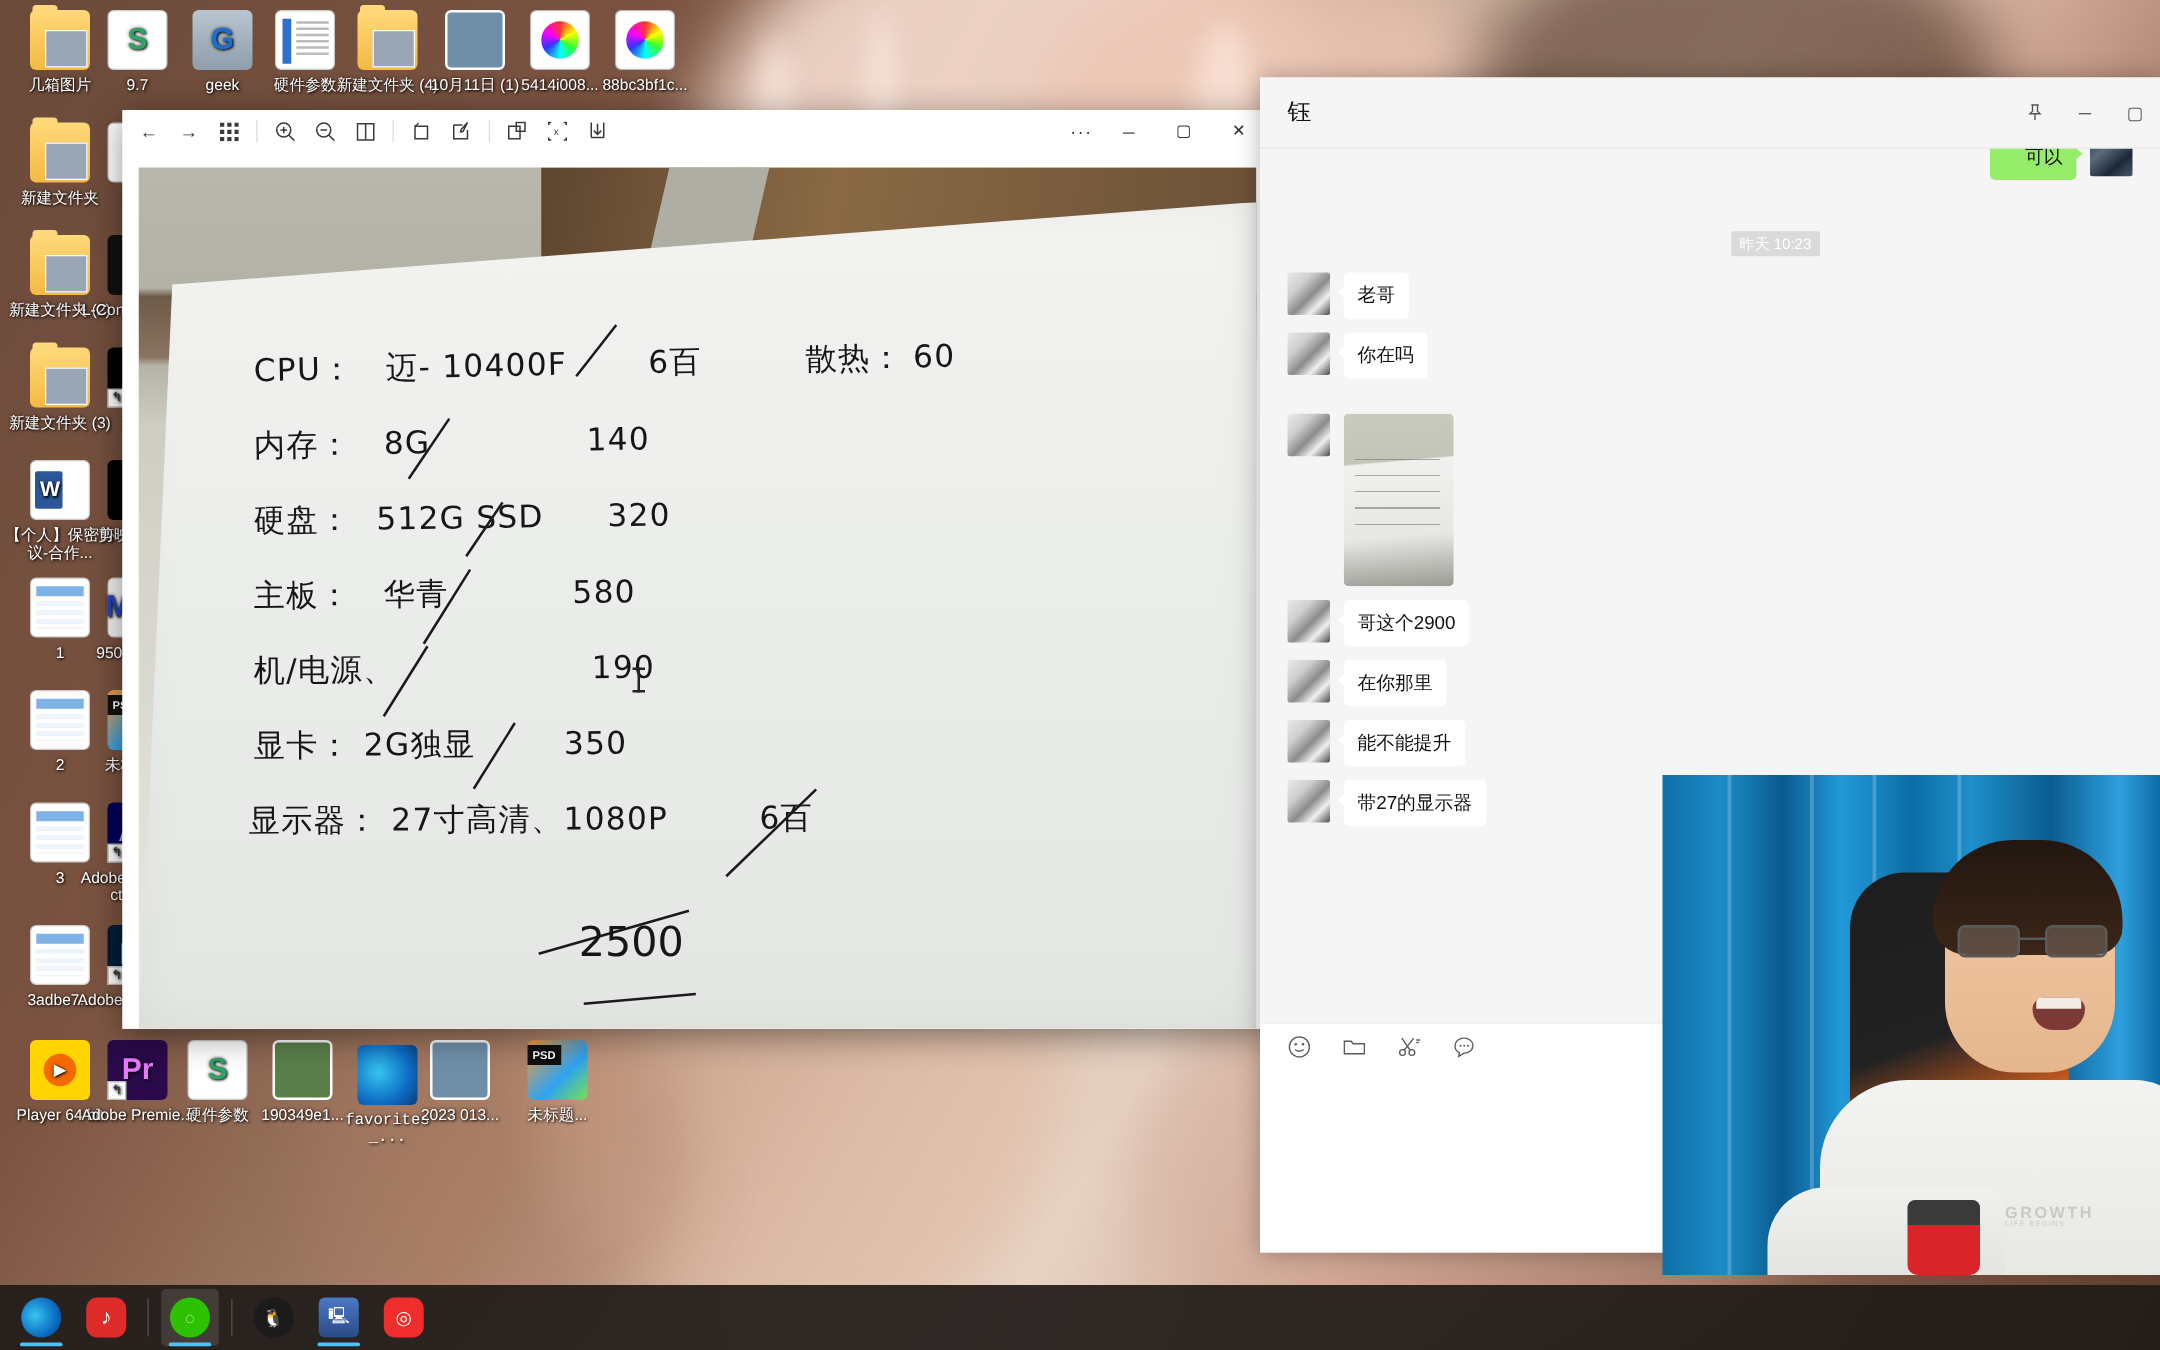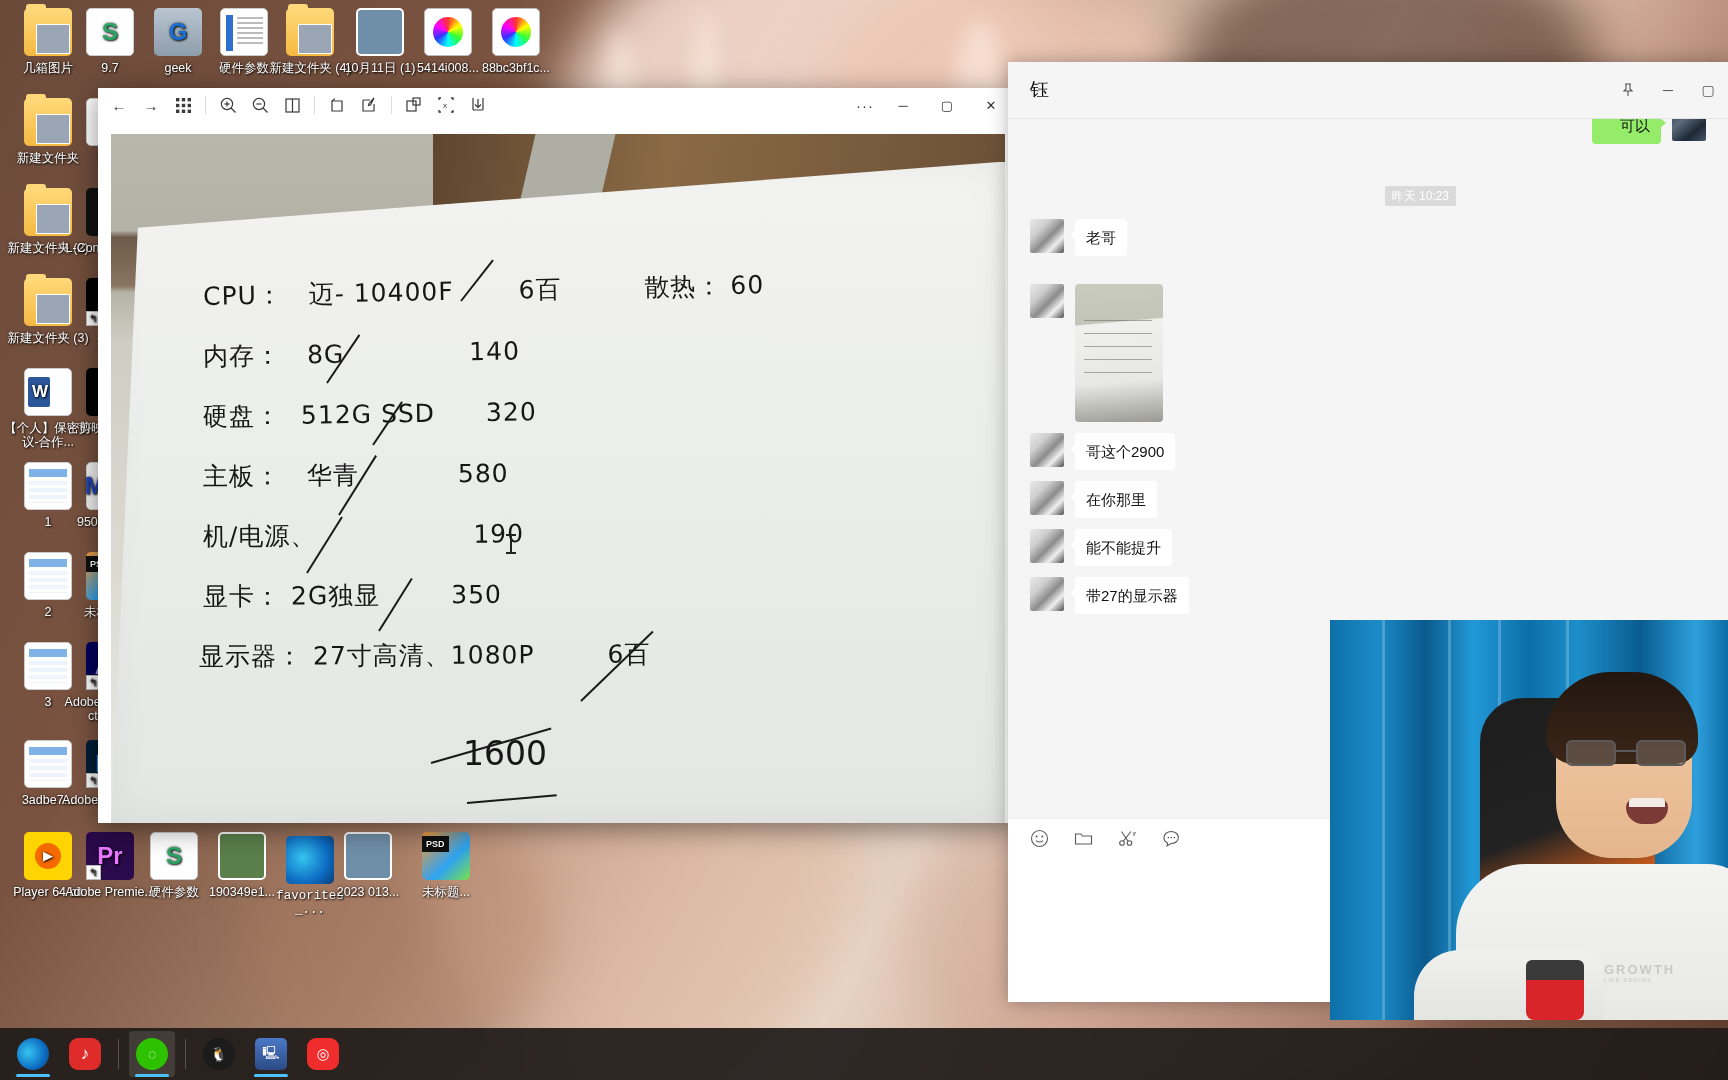--- a/index.html
+++ b/index.html
@@ -489,21 +489,21 @@
           </div>
           <div class="slash" style="left:268px;top:468px;width:62px;transform:rotate(-58deg)"></div>
 
           <div class="hw hw-line" style="left:88px;top:478px;transform:rotate(-0.3deg)">
             <span>显示器：</span><span style="margin-left:10px">27寸高清、1080P</span>
             <span style="margin-left:64px">6百</span>
           </div>
           <div class="slash" style="left:470px;top:538px;width:100px;transform:rotate(-44deg)"></div>
           <div class="slash" style="left:320px;top:600px;width:125px;transform:rotate(-16deg)"></div>
 
-          <div class="hw" style="left:352px;top:572px;font-size:33px;">1600</div>
+          <div class="hw" style="left:352px;top:572px;font-size:33px;">2500</div>
           <div class="slash" style="left:356px;top:640px;width:90px;transform:rotate(-5deg)"></div>
         </div>
         <div class="cursor-ibeam"></div>
       </div>
     </div>
   </div>
 
   <div id="wechat">
     <div id="wx-title">
       <div class="name">钰</div>
@@ -527,20 +527,24 @@
 
       <div class="ts rightish2" style="margin-top:42px;">
         <span>昨天 10:23</span>
       </div>
 
       <div class="msg">
         <div class="av"></div>
         <div class="bub">老哥</div>
       </div>
 
+      <div class="msg">
+        <div class="av"></div>
+        <div class="bub">你在吗</div>
+      </div>
 
 
       <div class="msg" style="margin-top:28px;">
         <div class="av"></div>
         <div class="bub img">
           <div class="thumb-note">
             <div class="lines"></div>
           </div>
         </div>
       </div>

